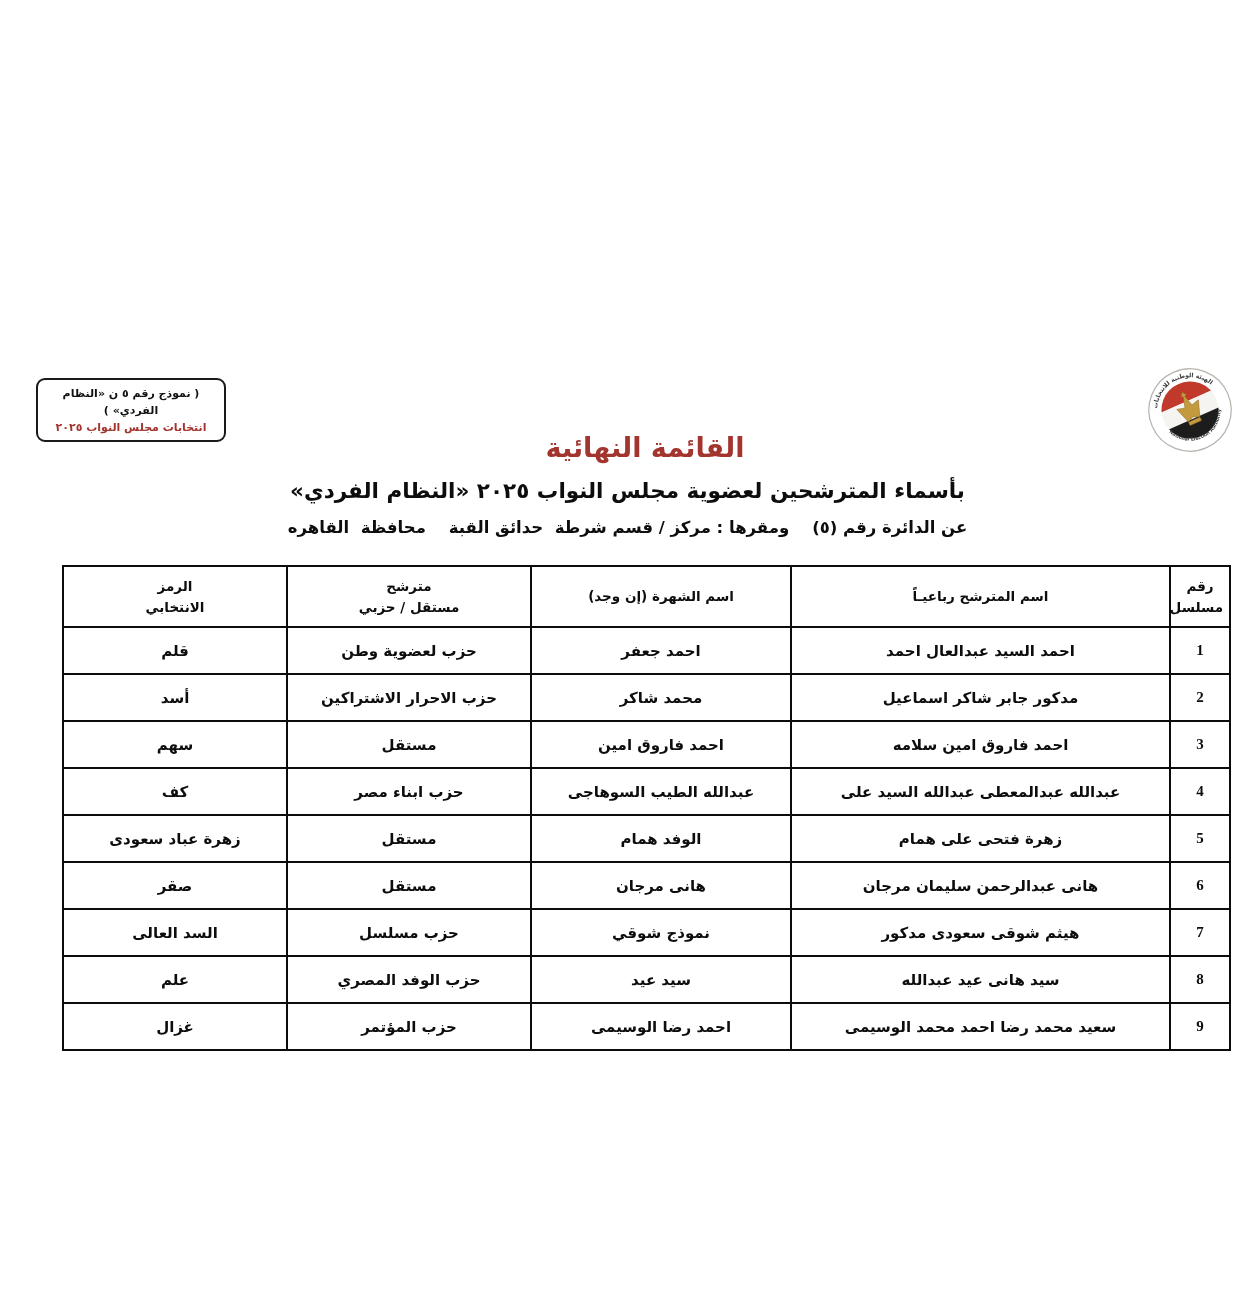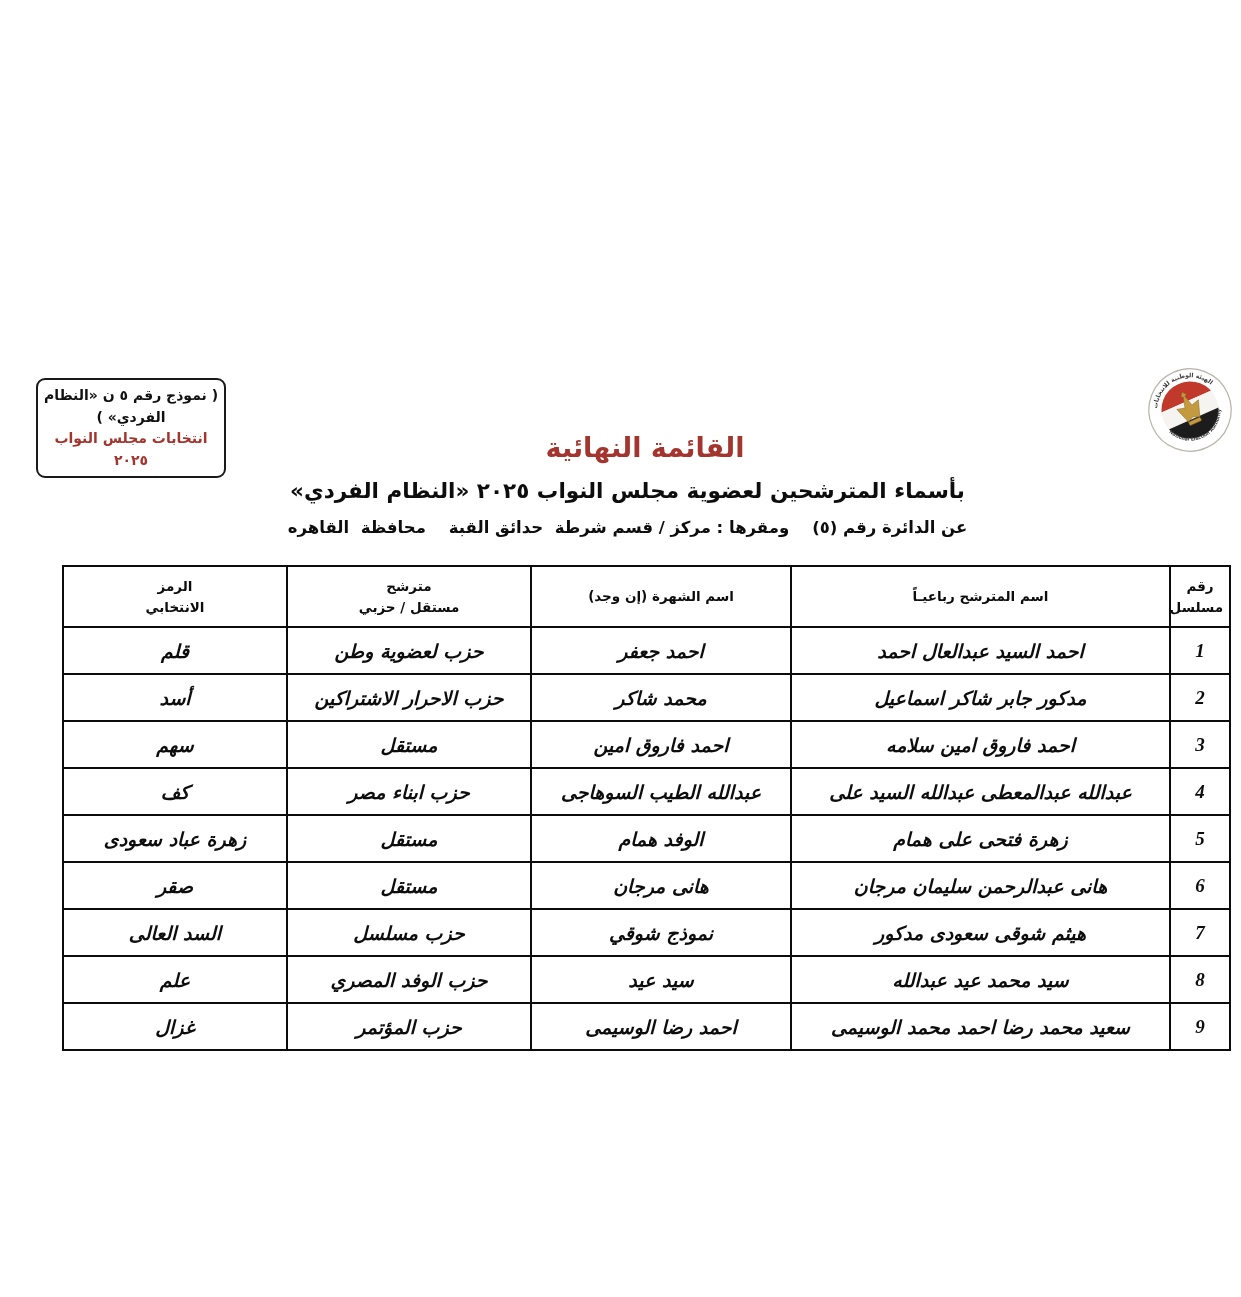--- a/index.html
+++ b/index.html
@@ -10,21 +10,21 @@
     font-family:"DejaVu Sans",sans-serif;
     color:#000;
     overflow:hidden;
   }
   
   .form-box{
     position:absolute;left:36px;top:378px;width:178px;
     border:2px solid #1a1a1a;border-radius:9px;
     padding:5px 4px 4px 4px;
     text-align:center;
-    font-size:14px;font-weight:bold;line-height:1.55;
+    font-size:11px;font-weight:bold;line-height:1.55;
     direction:rtl;
   }
   .form-box .l1{color:#111;}
   .form-box .l2{color:#a3352e;}
   
   .logo-wrap{
     position:absolute;left:1148px;top:368px;width:84px;height:84px;
   }
   .logo-wrap svg{display:block;transform:rotate(-24deg);}
   
@@ -54,21 +54,21 @@
     direction:rtl;
   }
   table.cand th,table.cand td{
     border:2px solid #0c0c0c;
     text-align:center;vertical-align:middle;
     padding:2px 6px;
     font-weight:bold;color:#0d0d0d;
     overflow:hidden;
   }
   table.cand th{height:55px;font-size:13.5px;line-height:1.5;}
-  table.cand td{height:41px;font-size:19px;font-style:italic;}
+  table.cand td{height:41px;font-size:15px;}
   td.serial{
     font-family:"Liberation Serif","DejaVu Serif",serif;
     font-size:16px;font-weight:bold;direction:ltr;
   }
 </style>
 </head>
 <body>
 
 <div class="page">
 
@@ -180,21 +180,21 @@
       </tr>
       <tr>
         <td class="serial">7</td>
         <td>هيثم شوقى سعودى مدكور</td>
         <td>نموذج شوقي</td>
         <td>حزب مسلسل</td>
         <td>السد العالى</td>
       </tr>
       <tr>
         <td class="serial">8</td>
-        <td>سيد محمد عيد عبدالله</td>
+        <td>سيد هانى عيد عبدالله</td>
         <td>سيد عيد</td>
         <td>حزب الوفد المصري</td>
         <td>علم</td>
       </tr>
       <tr>
         <td class="serial">9</td>
         <td>سعيد محمد رضا احمد محمد الوسيمى</td>
         <td>احمد رضا الوسيمى</td>
         <td>حزب المؤتمر</td>
         <td>غزال</td>

